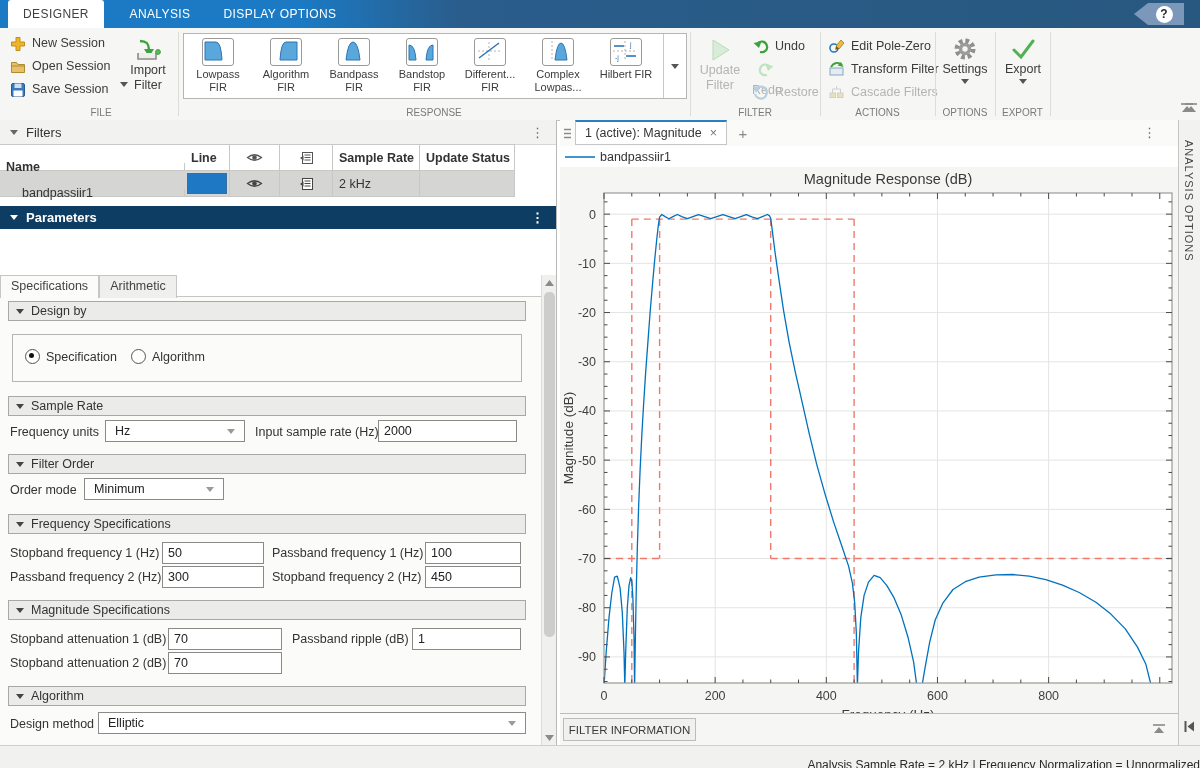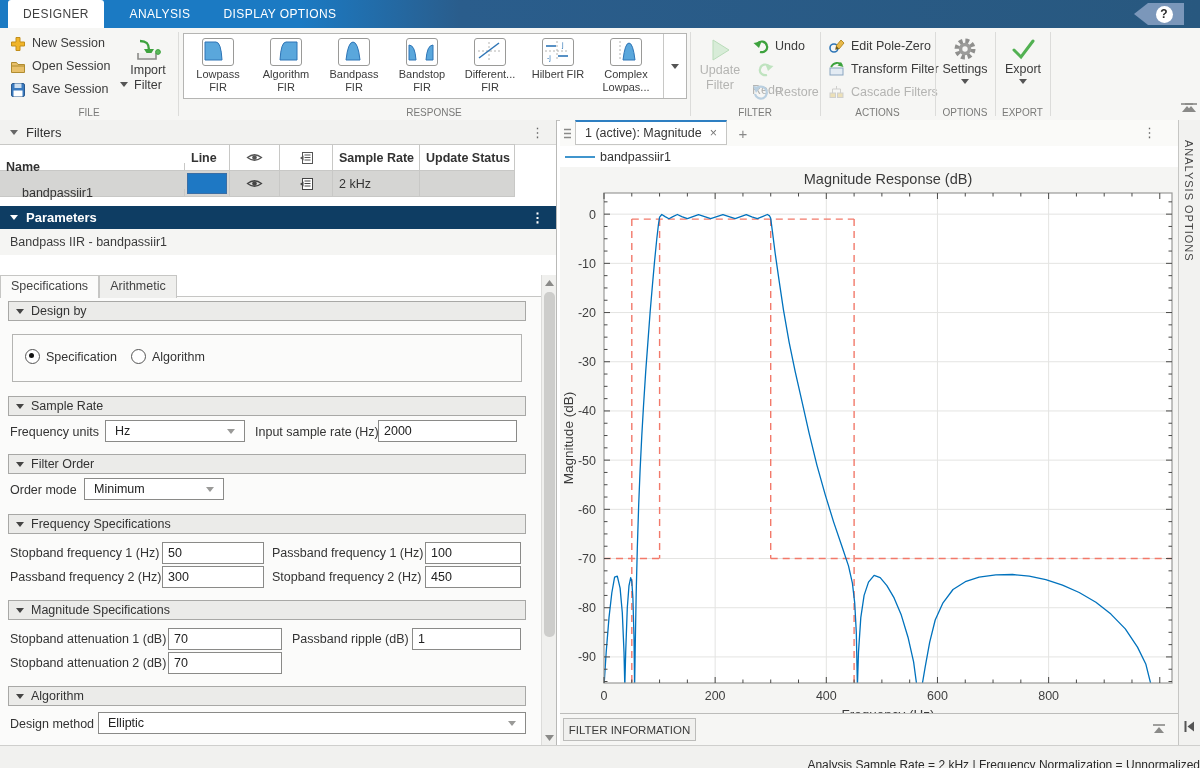--- a/index.html
+++ b/index.html
@@ -129,21 +129,21 @@
         <svg width="28" height="26">
             <path d="M6 4 c7 0 9 3 9 9" stroke="#3da23d" stroke-width="2.4" fill="none"></path>
             <polygon points="15,20 10,12 20,12" fill="#3da23d"></polygon>
             <path d="M4 16 v6 h18 v-6" stroke="#8a8a88" stroke-width="1.6" fill="#ededeb"></path>
             <circle cx="24" cy="15" r="2.4" fill="#5cb85c" stroke="#3da23d"></circle>
           </svg>
       </span>
       <span>Import</span>
       <span>Filter</span>
     </div>
-    <div class="sec-label" style="left:0;width:178px;">FILE</div>
+    <div class="sec-label" style="left:0;width:178px;padding-left:12px;">FILE</div>
     <div class="vdiv" style="left:178px;"></div>
 
     <div class="gallery">
       <div class="gal-item">
         <span class="gal-icon ico">
           <svg width="28" height="24">
               <path d="M2 21 L2 3 L13 3 Q18 3 19 21 Z" fill="#5aa7dc" stroke="#2e75b6"></path>
             </svg>
         </span>
         <span>Lowpass</span>
@@ -180,44 +180,44 @@
       <div class="gal-item">
         <span class="gal-icon ico">
           <svg width="28" height="24">
               <path d="M3 12 h22" stroke="#b4b4b2" stroke-dasharray="2 2"></path>
               <path d="M14 3 v18" stroke="#b4b4b2" stroke-dasharray="2 2"></path>
               <path d="M4 19 L24 4" stroke="#2e75b6" stroke-width="1.5" fill="none"></path>
             </svg>
         </span>
         <span>Different...</span>
         <span>FIR</span>
+      </div>
+      <div class="gal-item">
+        <span class="gal-icon ico">
+          <svg width="28" height="24">
+              <path d="M9 2 v20" stroke="#b4b4b2" stroke-dasharray="2 2"></path>
+              <path d="M12 21 Q14 4 18 4 Q22 4 24 21 Z" fill="#5aa7dc" stroke="#2e75b6"></path>
+            </svg>
+        </span>
+        <span>Complex</span>
+        <span>Lowpas...</span>
       </div>
       <div class="gal-item">
         <span class="gal-icon ico">
           <svg width="28" height="24">
               <path d="M14 2 v20" stroke="#b4b4b2" stroke-dasharray="2 2"></path>
               <path d="M2 12 h24" stroke="#b4b4b2" stroke-dasharray="2 2"></path>
               <path d="M3 7 h10" stroke="#2e75b6" stroke-width="1.6"></path>
               <path d="M15 17 h10" stroke="#2e75b6" stroke-width="1.6"></path>
               <text x="19" y="8" font-size="7" fill="#2e75b6">j</text>
               <text x="4" y="21" font-size="7" fill="#2e75b6">-j</text>
             </svg>
         </span>
         <span>Hilbert FIR</span>
         <span></span>
-      </div>
-      <div class="gal-item">
-        <span class="gal-icon ico">
-          <svg width="28" height="24">
-              <path d="M9 2 v20" stroke="#b4b4b2" stroke-dasharray="2 2"></path>
-              <path d="M12 21 Q14 4 18 4 Q22 4 24 21 Z" fill="#5aa7dc" stroke="#2e75b6"></path>
-            </svg>
-        </span>
-        <span>Complex</span>
-        <span>Lowpas...</span>
       </div>
       <div class="gal-drop">
           <span class="drop-tri"></span>
         </div>
     </div>
     <div class="sec-label" style="left:178px;width:512px;">RESPONSE</div>
     <div class="vdiv" style="left:690px;"></div>
 
     <div class="big-btn disabled" style="left:694px;top:9px;width:52px;">
       <span class="ico">
@@ -380,21 +380,20 @@
       <div class="tcell c-sr">2 kHz</div>
       <div class="tcell c-us" style="border-right:1px solid #c8c8c6;"></div>
     </div>
   </div>
 
   <div class="hdr" id="params-hdr">
     <span class="tri-dn white"></span>
     <span>Parameters</span>
     <span class="dots white">⋮</span>
   </div>
-  <div id="subtitle-row">Bandpass IIR - bandpassiir1</div>
 
   <div class="spec-tabs">
     <div class="ptab active">Specifications</div>
     <div class="ptab">Arithmetic</div>
   </div>
 
   <div id="spec-content">
 
     <div class="sect" style="top:4px;">
       <span class="tri-dn"></span>

